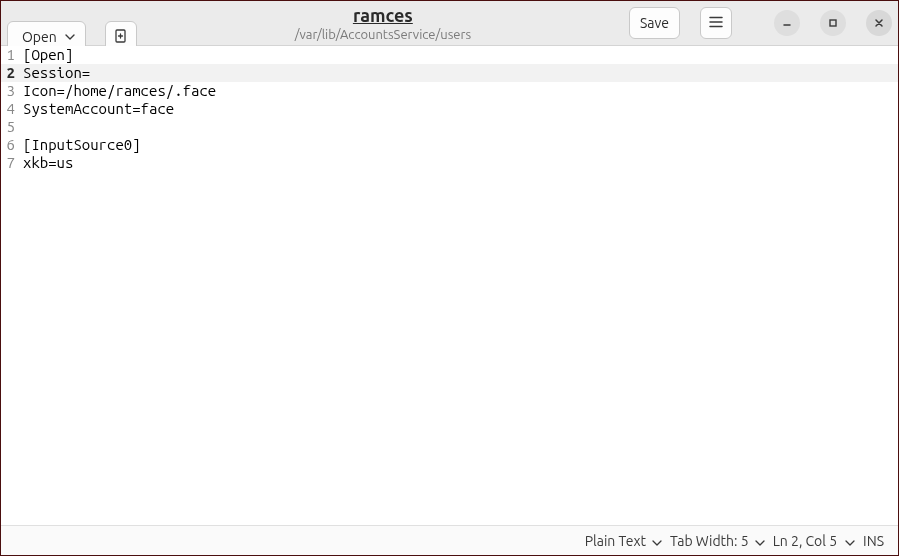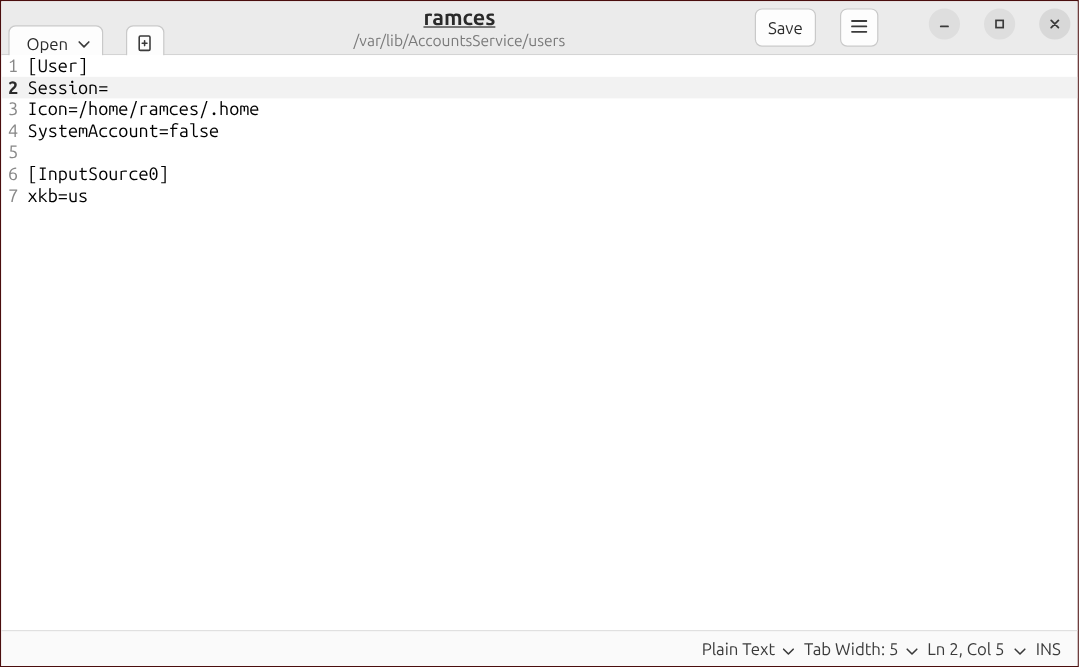--- a/index.html
+++ b/index.html
@@ -24,21 +24,21 @@
     }
     .headerbar-left { display: flex; gap: 19px; align-items: center; margin-top: 28px; }
     .headerbar-center {
       flex: 1;
       display: flex;
       flex-direction: column;
       align-items: center;
       justify-content: center;
       line-height: 1.25;
     }
-    .headerbar-right { display: flex; gap: 20px; align-items: flex-start; }
+    .headerbar-right { display: flex; gap: 20px; align-items: center; }
     .title { font-weight: 600; font-size: 18px; color: #2a2a2a; text-decoration: underline; }
     .subtitle { font-size: 13px; color: #7a7a7a; }
     .btn {
       border: 1px solid #c9c9c9;
       border-radius: 6px;
       background: #fdfdfd;
       height: 32px;
       display: flex;
       align-items: center;
       justify-content: center;
@@ -148,24 +148,24 @@
         <svg width="10" height="10" viewBox="0 0 10 10">
             <path d="M2 2 L8 8 M8 2 L2 8" stroke="#3a3a3a" stroke-width="1.5" stroke-linecap="round"></path>
           </svg>
       </span>
     </div>
   </div>
 </div>
 
 <div class="editor-area">
   <div id="code-rows" style="flex:1">
-      <div class="row line"><div class="gutter-cell">1</div><div class="code-cell">[User]</div></div>
+      <div class="row line"><div class="gutter-cell">1</div><div class="code-cell">[Open]</div></div>
       <div class="row line highlight"><div class="gutter-cell">2</div><div class="code-cell">Session=</div></div>
-      <div class="row line"><div class="gutter-cell">3</div><div class="code-cell">Icon=/home/ramces/.home</div></div>
-      <div class="row line"><div class="gutter-cell">4</div><div class="code-cell">SystemAccount=false</div></div>
+      <div class="row line"><div class="gutter-cell">3</div><div class="code-cell">Icon=/home/ramces/.face</div></div>
+      <div class="row line"><div class="gutter-cell">4</div><div class="code-cell">SystemAccount=face</div></div>
       <div class="row line"><div class="gutter-cell">5</div><div class="code-cell"></div></div>
       <div class="row line"><div class="gutter-cell">6</div><div class="code-cell">[InputSource0]</div></div>
       <div class="row line"><div class="gutter-cell">7</div><div class="code-cell">xkb=us</div></div>
     </div>
 </div>
 
 <div class="statusbar">
   <div class="status-item">
     <span>Plain Text</span>
     <span>

